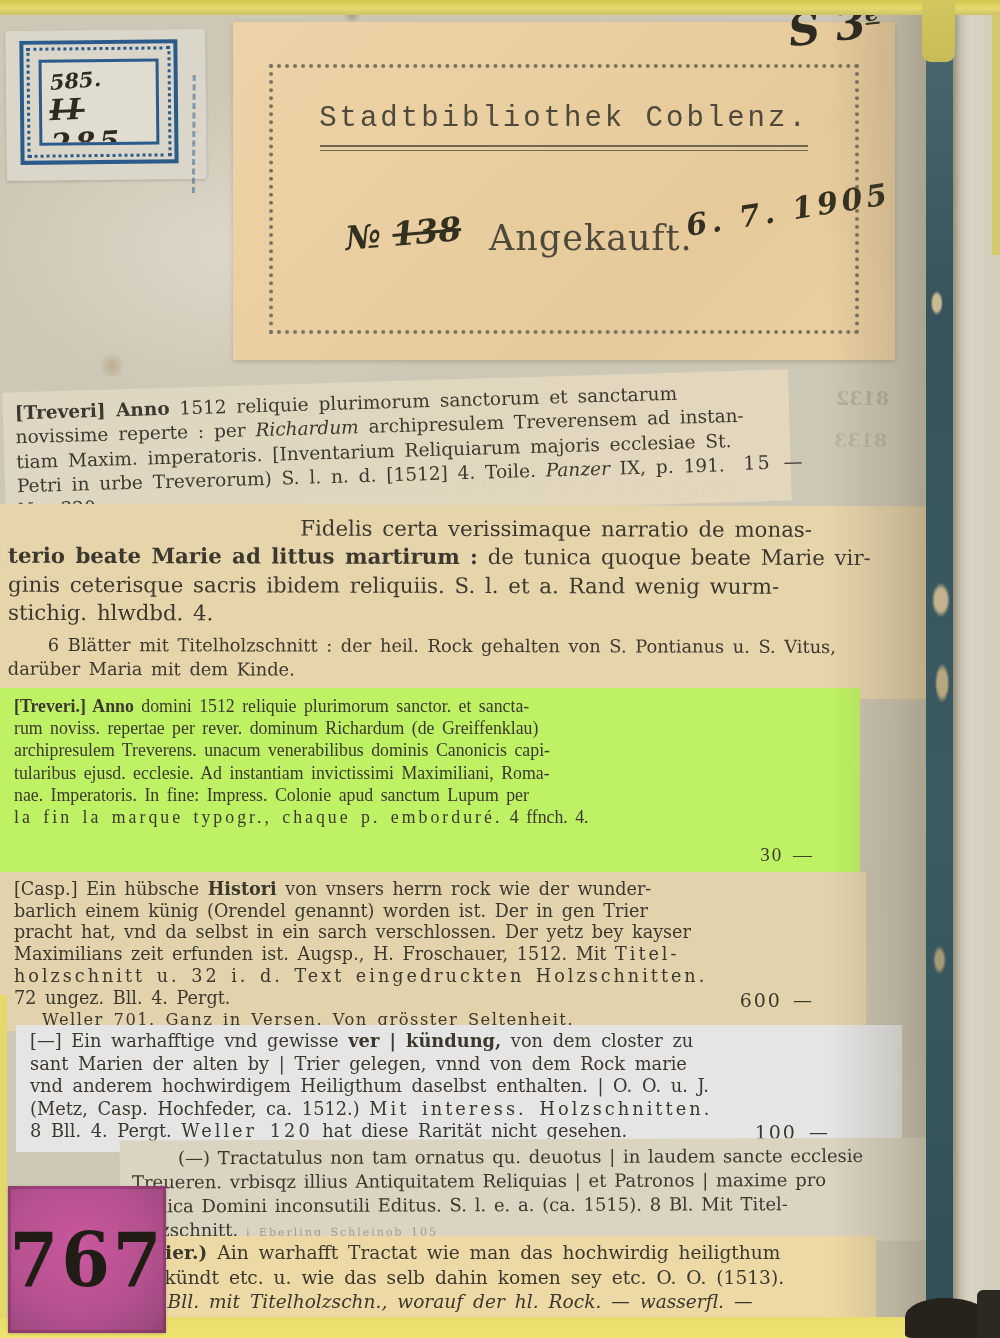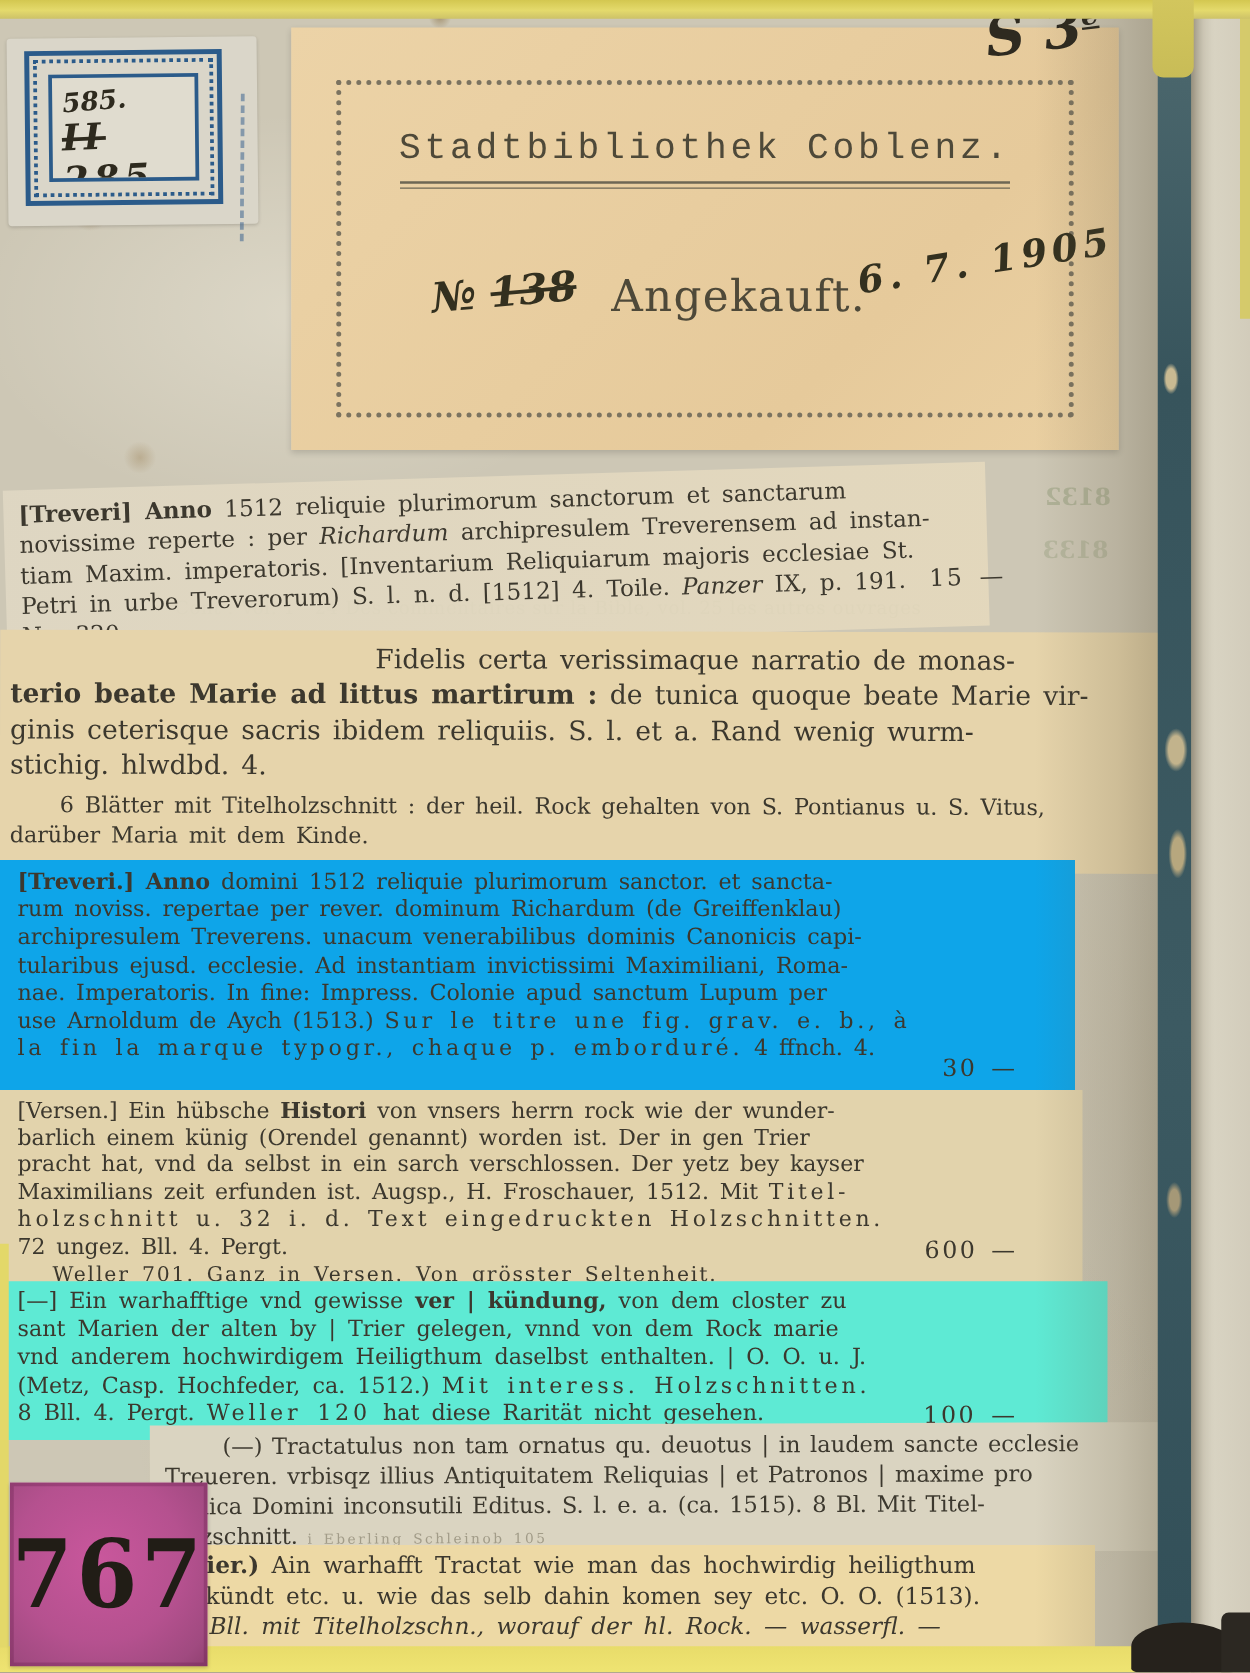--- a/index.html
+++ b/index.html
@@ -76,28 +76,28 @@
   .price{position:absolute;font-size:19px;letter-spacing:2px;color:#3c382e;white-space:nowrap;}
   .block-a{left:4px;top:381px;width:774px;height:122px;padding:9px 0 0 12px;
     background:linear-gradient(to right,rgba(223,215,195,.95),rgba(229,217,189,.9));
     transform:rotate(-1.7deg);font-size:18.5px;line-height:24.3px;word-spacing:4px;}
   .price-a{right:-14px;top:80px;}
   .block-b{left:0;top:505px;width:938px;height:183px;padding:10px 0 0 8px;background:#e6d4ab;
     transform:rotate(.15deg);font-size:21.3px;line-height:28.4px;word-spacing:3px;}
   .b-indent{padding-left:292px;}
   .b-note{margin-top:5px;font-size:17.8px;line-height:24px;}
   .b-note-first{padding-left:40px;}
-  .block-c{left:0;top:688px;width:846px;height:183px;padding:7px 0 0 14px;background:#0ea5e9;
-    font-size:17.8px;line-height:22.2px;word-spacing:3px;}
+  .block-c{left:0;top:688px;width:846px;height:183px;padding:7px 0 0 14px;background:#bef264;
+    font-size:17.8px;line-height:22.2px;word-spacing:3px;font-family:Liberation Serif, serif;}
   .price-c{right:46px;bottom:12px;}
   .block-d{left:0;top:872px;width:852px;height:153px;padding:6px 0 0 14px;background:#e2d3ac;
     font-size:17.6px;line-height:21.7px;word-spacing:3px;}
   .d-weller{font-size:16.3px;letter-spacing:1.5px;padding-left:28px;}
   .price-d{right:52px;top:118px;}
-  .block-e{left:0;top:1025px;width:872px;height:122px;padding:5px 0 0 14px;background:#5eead4;
+  .block-e{left:16px;top:1025px;width:872px;height:122px;padding:5px 0 0 14px;background:#e5e5e5;
     font-size:17.8px;line-height:22.6px;word-spacing:4px;}
   .price-e{right:72px;bottom:8px;}
   .block-f{left:120px;top:1139px;width:840px;height:97px;padding:6px 0 0 12px;background:#dad4c1;
     font-size:18px;line-height:24px;word-spacing:2px;transform:rotate(-.2deg);}
   .f-indent{padding-left:46px;}
   .block-g{left:120px;top:1236px;width:742px;height:77px;padding:5px 0 0 14px;background:#edd9a5;
     font-size:18.6px;line-height:24.6px;word-spacing:4px;}
   
   .ghost-num{position:absolute;z-index:2;color:#87946f;font-weight:bold;font-size:19px;
     transform:scaleX(-1);opacity:.4;}
@@ -174,27 +174,26 @@
       <div class="ln"><span class="seg">darüber Maria mit dem Kinde.</span></div>
     </div>
   </div>
 
   <div class="clip block-c">
     <div class="ln"><span class="seg-b">[Treveri.] Anno</span><span class="seg"> domini 1512 reliquie plurimorum sanctor. et sancta-</span></div>
     <div class="ln"><span class="seg">rum noviss. repertae per rever. dominum Richardum (de Greiffenklau)</span></div>
     <div class="ln"><span class="seg">archipresulem Treverens. unacum venerabilibus dominis Canonicis capi-</span></div>
     <div class="ln"><span class="seg">tularibus ejusd. ecclesie. Ad instantiam invictissimi Maximiliani, Roma-</span></div>
     <div class="ln"><span class="seg">nae. Imperatoris. In fine: Impress. Colonie apud sanctum Lupum per</span></div>
-    <div class="ln"><span class="seg">use Arnoldum de Aych (1513.) </span><span class="seg-sp">Sur le titre une fig. grav. e. b., à</span></div>
     <div class="ln"><span class="seg-sp">la fin la marque typogr., chaque p. emborduré.</span><span class="seg"> 4 ffnch. 4.</span></div>
     <span class="price price-c">30 —</span>
   </div>
 
   <div class="clip block-d">
-    <div class="ln"><span class="seg">[Versen.] Ein hübsche </span><span class="seg-b">Histori</span><span class="seg"> von vnsers herrn rock wie der wunder-</span></div>
+    <div class="ln"><span class="seg">[Casp.] Ein hübsche </span><span class="seg-b">Histori</span><span class="seg"> von vnsers herrn rock wie der wunder-</span></div>
     <div class="ln"><span class="seg">barlich einem künig (Orendel genannt) worden ist. Der in gen Trier</span></div>
     <div class="ln"><span class="seg">pracht hat, vnd da selbst in ein sarch verschlossen. Der yetz bey kayser</span></div>
     <div class="ln"><span class="seg">Maximilians zeit erfunden ist. Augsp., H. Froschauer, 1512. Mit </span><span class="seg-sp">Titel-</span></div>
     <div class="ln"><span class="seg-sp">holzschnitt u. 32 i. d. Text eingedruckten Holzschnitten.</span></div>
     <div class="ln"><span class="seg">72 ungez. Bll. 4. Pergt.</span></div>
     <div class="ln d-weller"><span class="seg">Weller 701. Ganz in Versen. Von grösster Seltenheit.</span></div>
     <span class="price price-d">600 —</span>
   </div>
 
   <div class="clip block-e">

